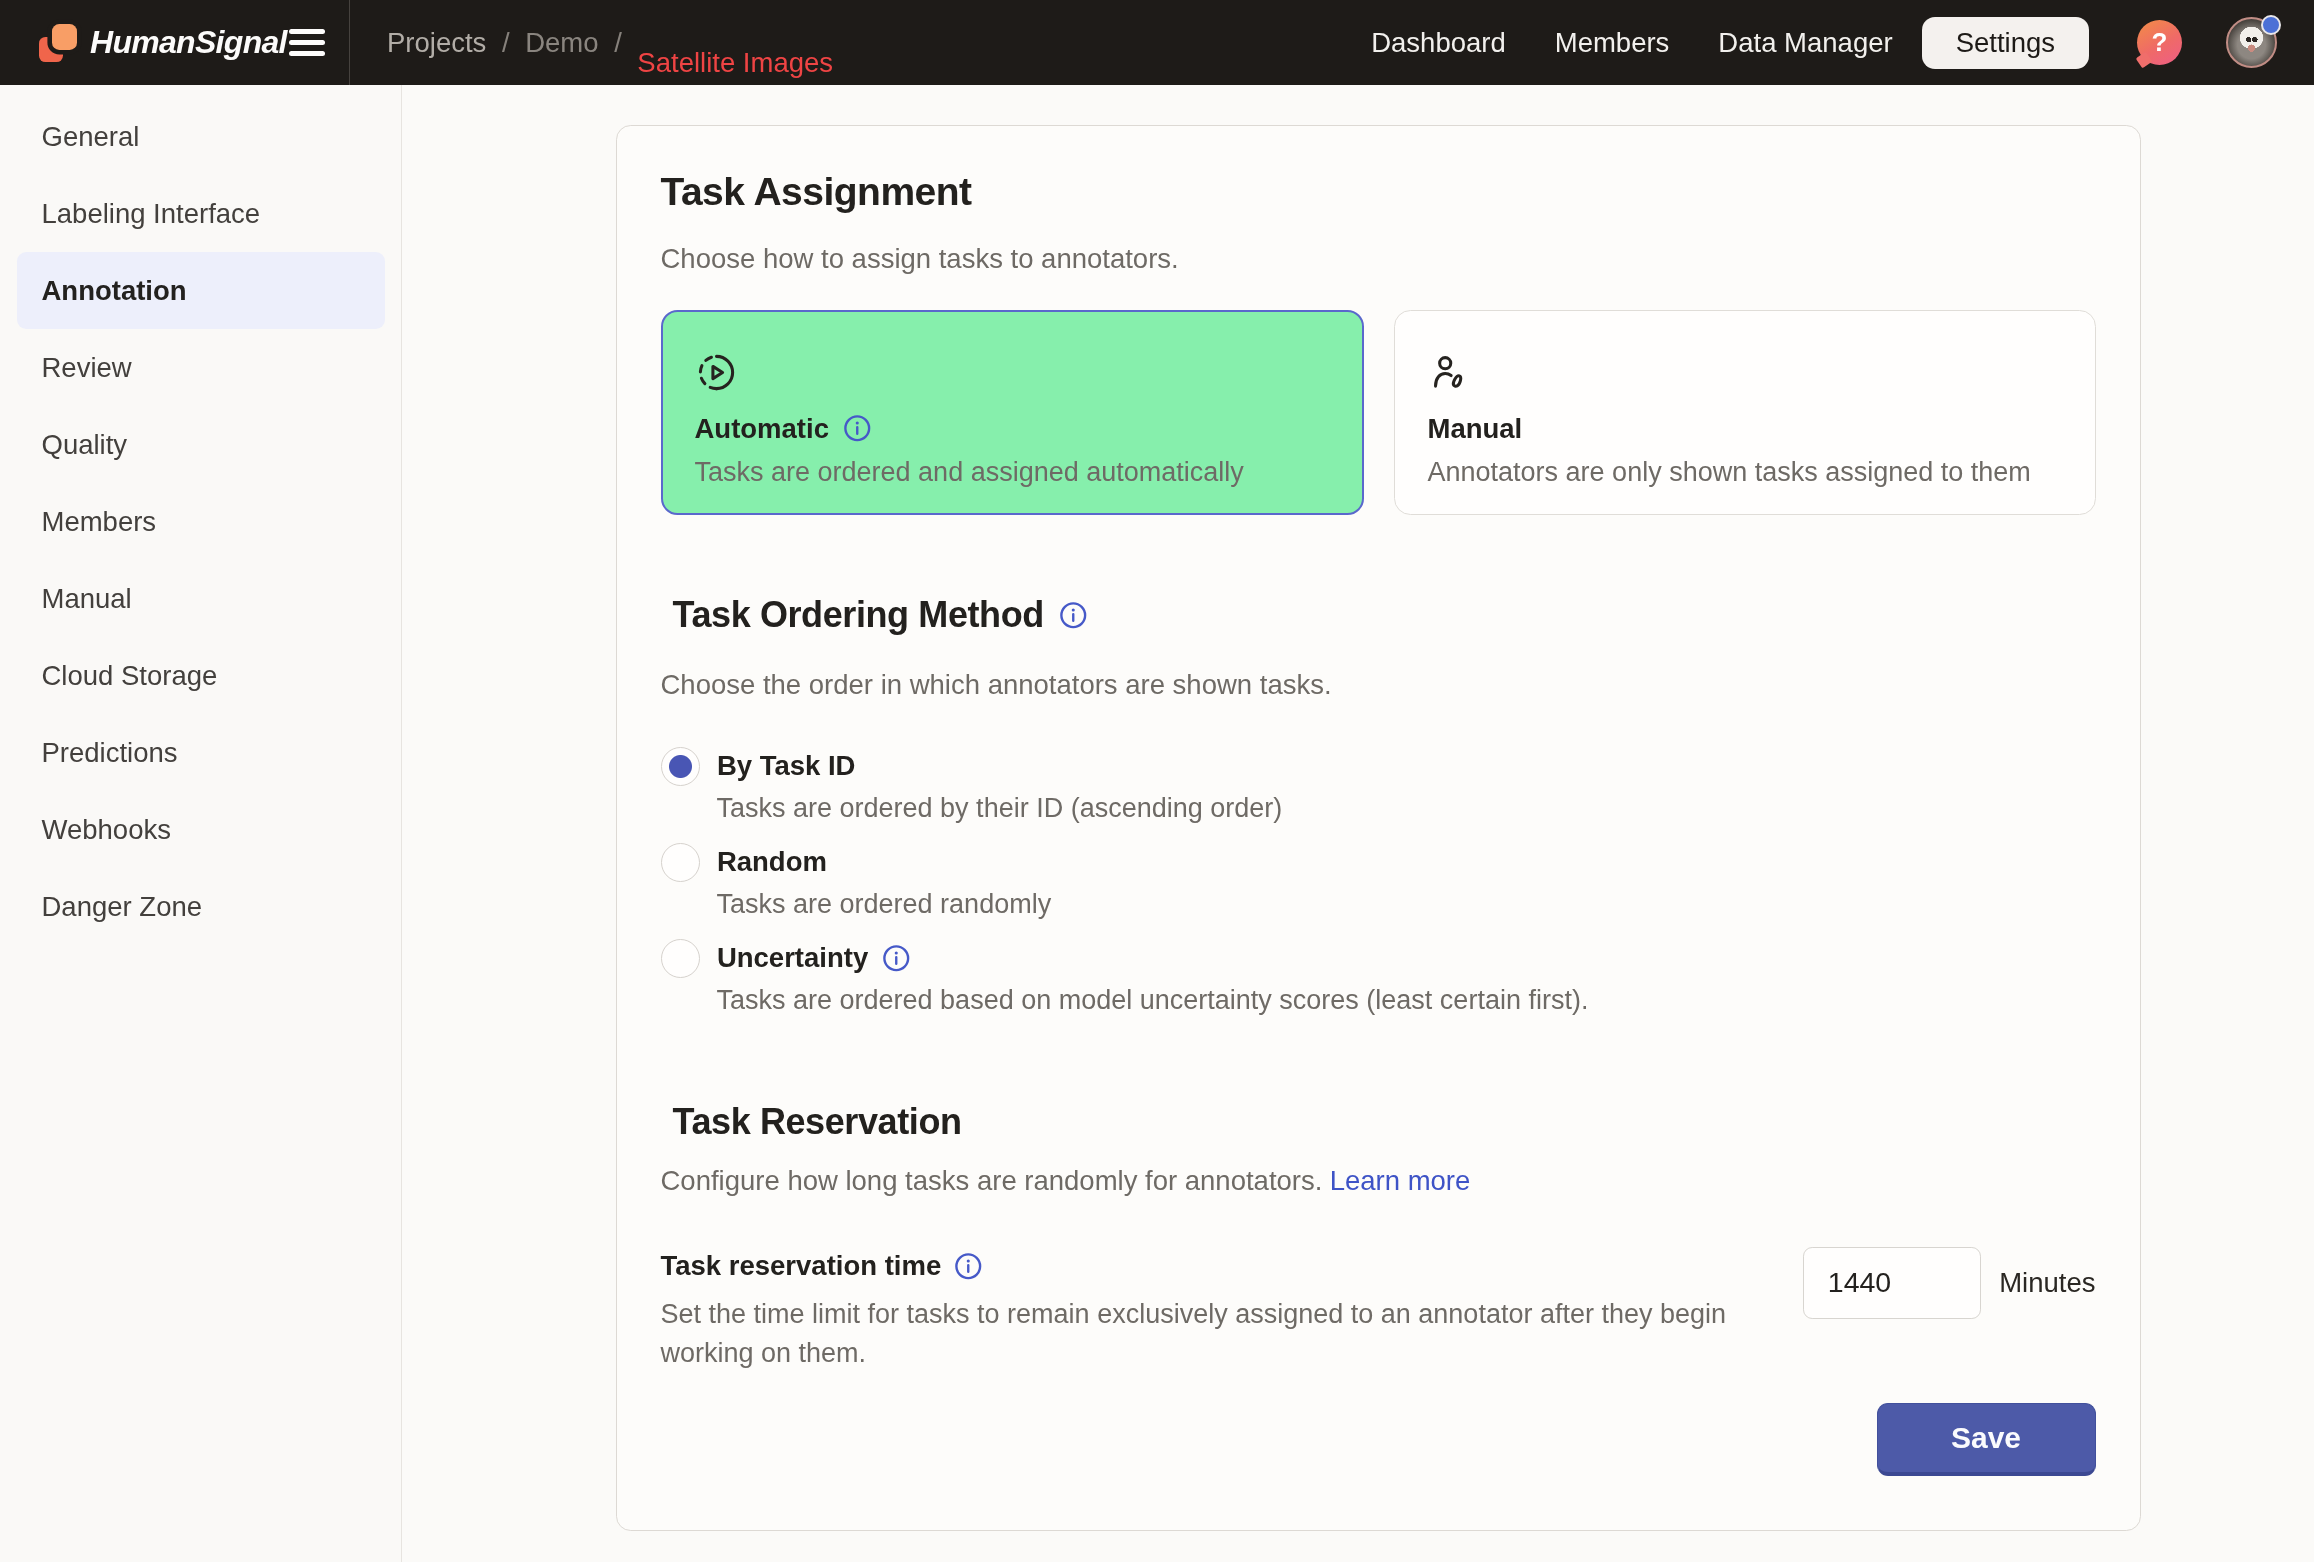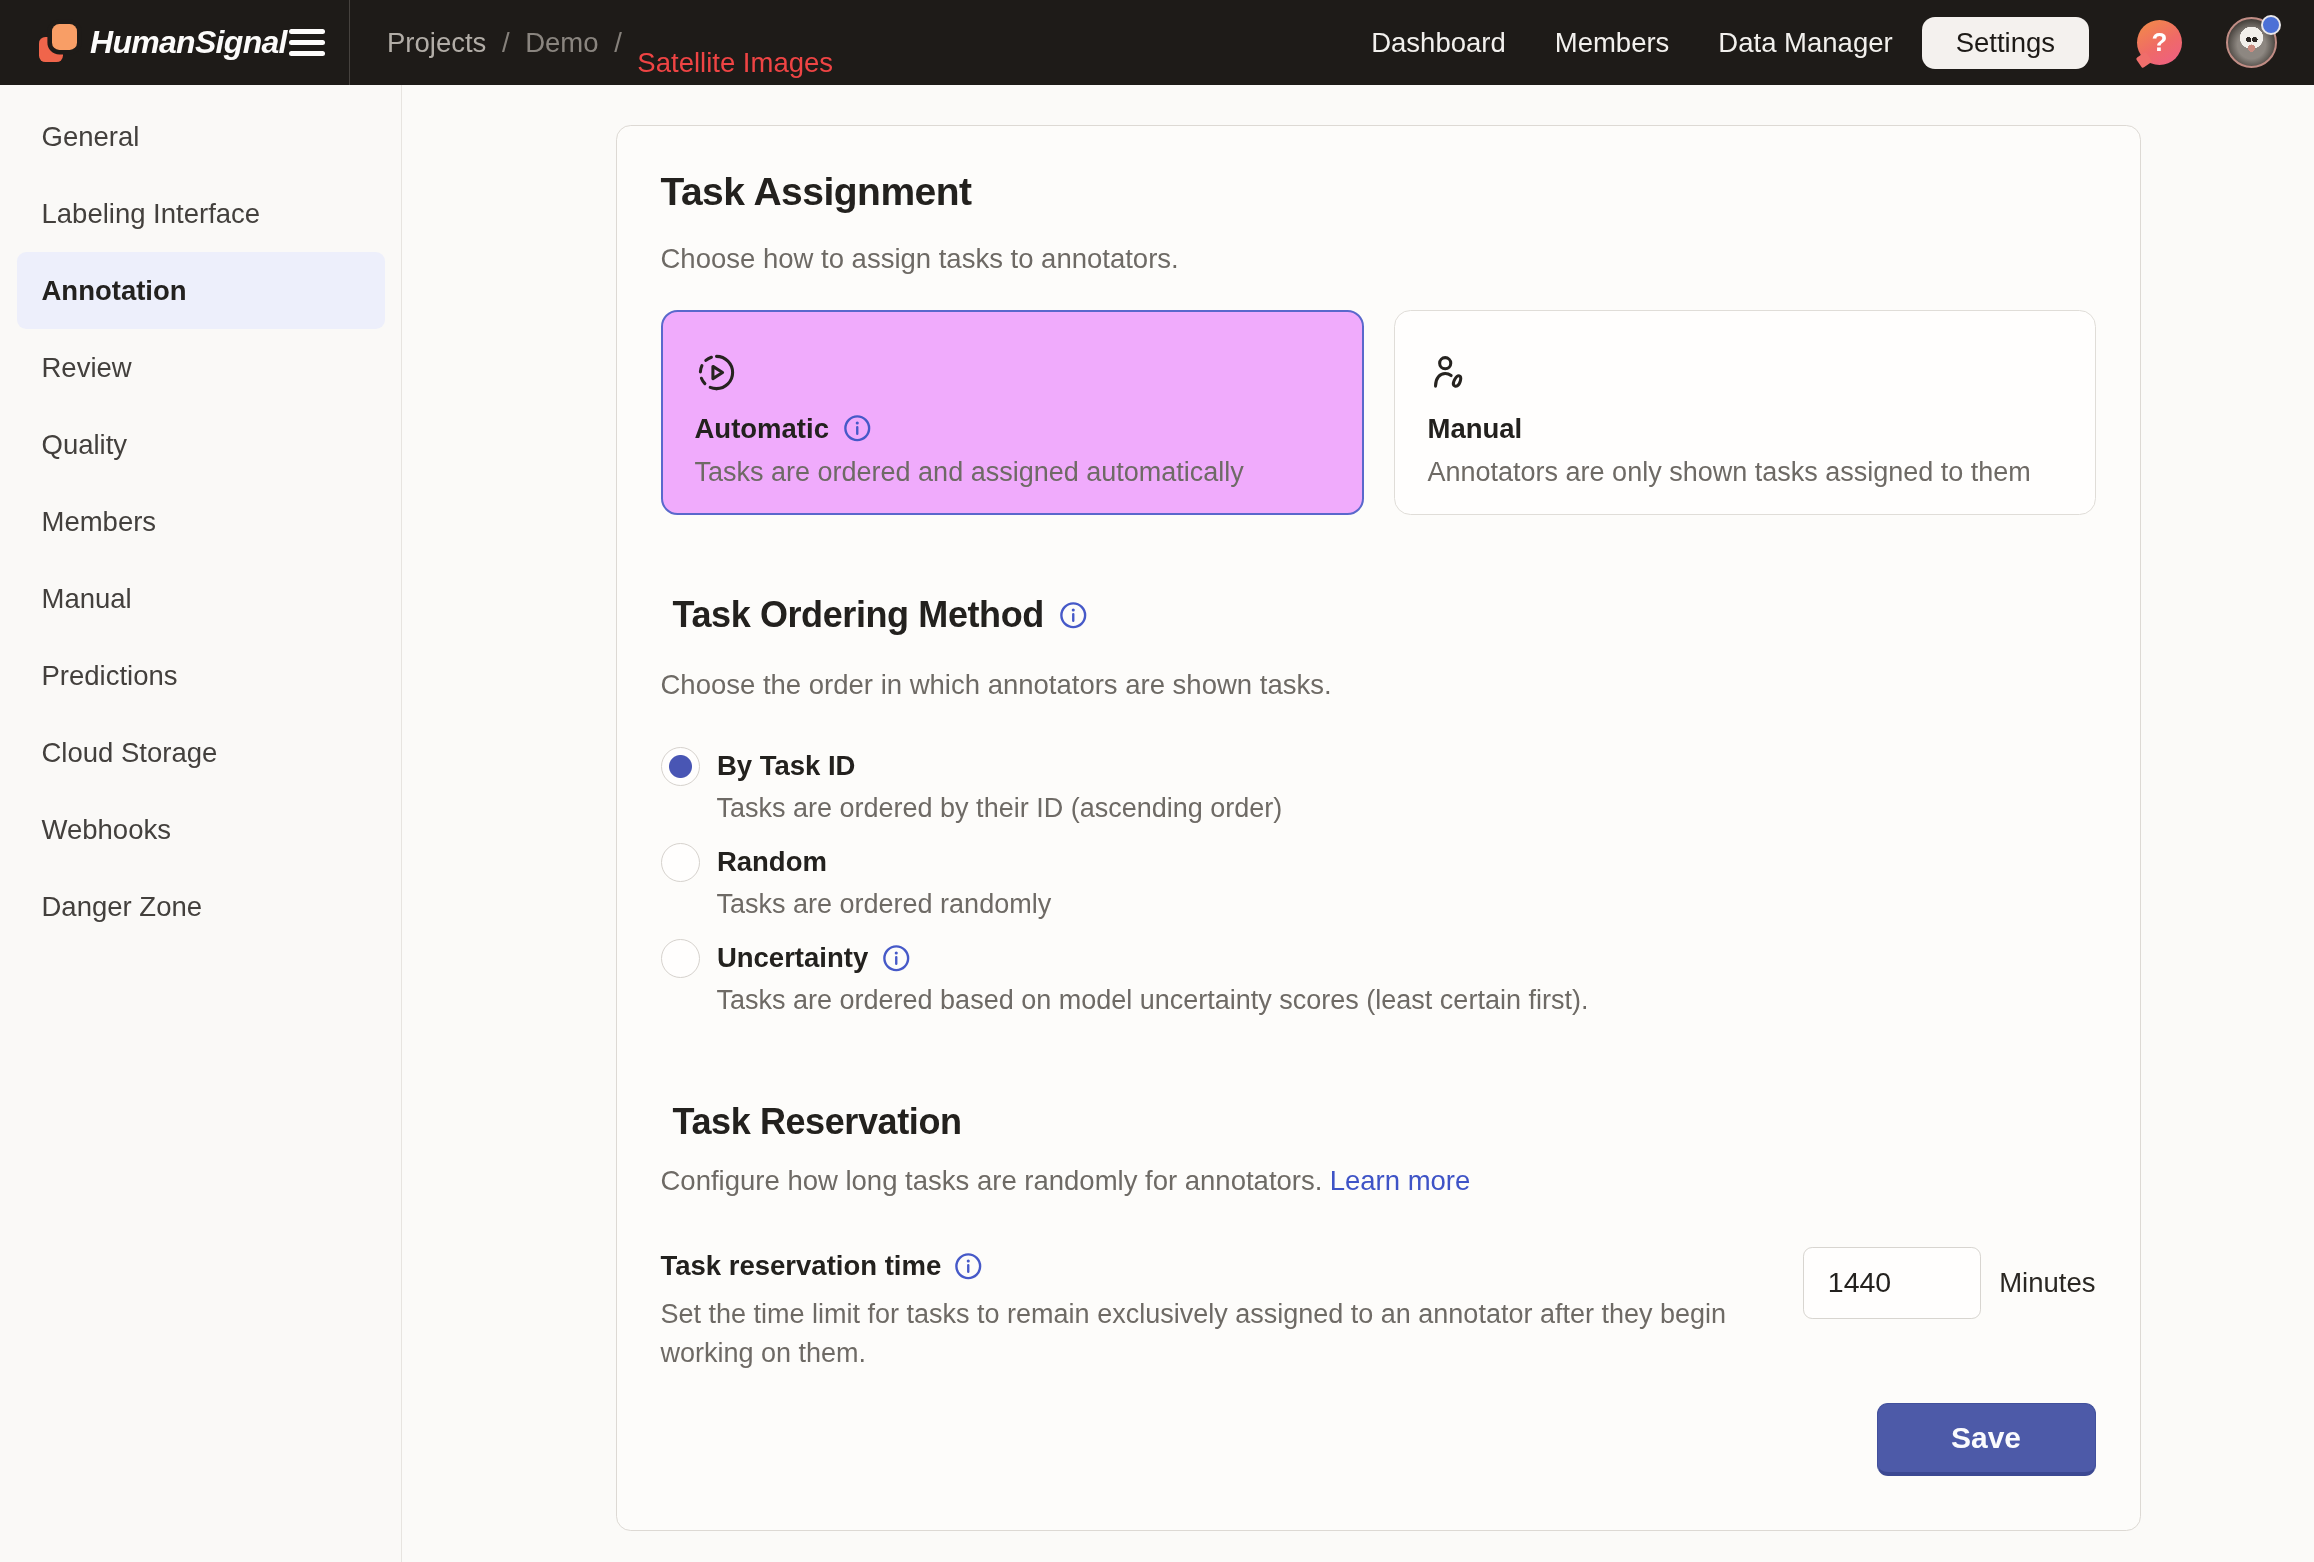--- a/index.html
+++ b/index.html
@@ -57,21 +57,21 @@
   .sub-1 { margin-top:24px; }
   .sub-2 { margin-top:27.5px; }
   .sub-3 { margin-top:16.5px; }
   .learn-link { color:#3e53c6; cursor:pointer; margin-left:7.3px; }
 
   .info-icon { width:28.5px; height:28.5px; flex:none; cursor:pointer; display:inline-block; vertical-align:-4.6px; }
 
   
   .cards { margin-top:33px; display:flex; gap:30px; }
   .card { flex:1 1 0; height:205px; border-radius:16.5px; border:1.8px solid #e0ddd8; background:#fffefd; padding:40px 0 0 33px; cursor:pointer; }
-  .card.selected { border:2.8px solid #5a68cc; background:#f0abfc; padding:39px 0 0 32px; }
+  .card.selected { border:2.8px solid #5a68cc; background:#86efac; padding:39px 0 0 32px; }
   .card-icon { width:43px; height:43px; }
   .card-title-row { margin-top:12px; display:flex; align-items:center; gap:13.8px; height:39px; }
   .card-title { font-size:27.5px; font-weight:700; color:#23211e; }
   .card-desc { margin-top:9.2px; font-size:27px; color:#6e6a65; }
 
   
   .radio-group { margin-top:44px; }
   .radio-item { margin-bottom:16.5px; }
   .radio-row { display:flex; align-items:center; gap:17.4px; cursor:pointer; }
   .radio-circle { width:39px; height:39px; border-radius:50%; border:1.8px solid #d6d2cd; background:#fffefd; flex:none; }
@@ -135,22 +135,22 @@
 
 <div class="sidebar">
   <ul>
     <li>General</li>
     <li>Labeling Interface</li>
     <li class="active">Annotation</li>
     <li>Review</li>
     <li>Quality</li>
     <li>Members</li>
     <li>Manual</li>
+    <li>Cloud Storage</li>
     <li>Predictions</li>
-    <li>Cloud Storage</li>
     <li>Webhooks</li>
     <li>Danger Zone</li>
   </ul>
 </div>
 
 <div class="main">
   <div class="panel">
 
     <h1 class="sec-title">Task Assignment</h1>
     <div class="sec-sub sub-1">Choose how to assign tasks to annotators.</div>

